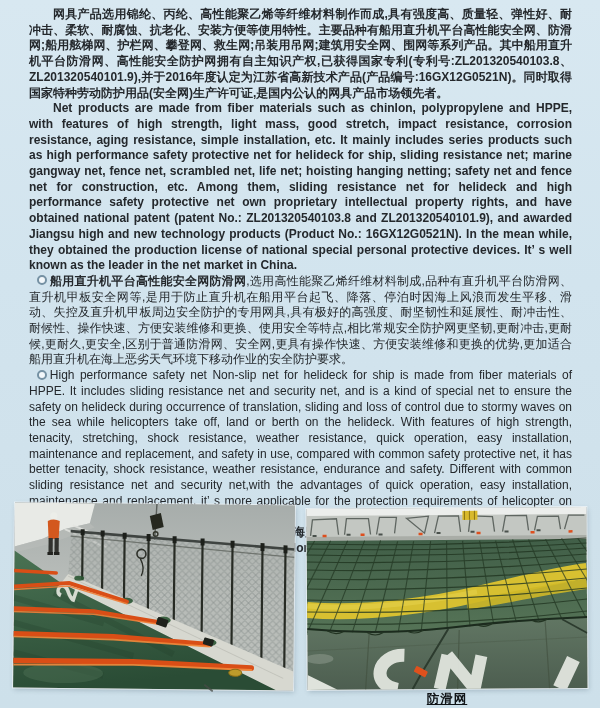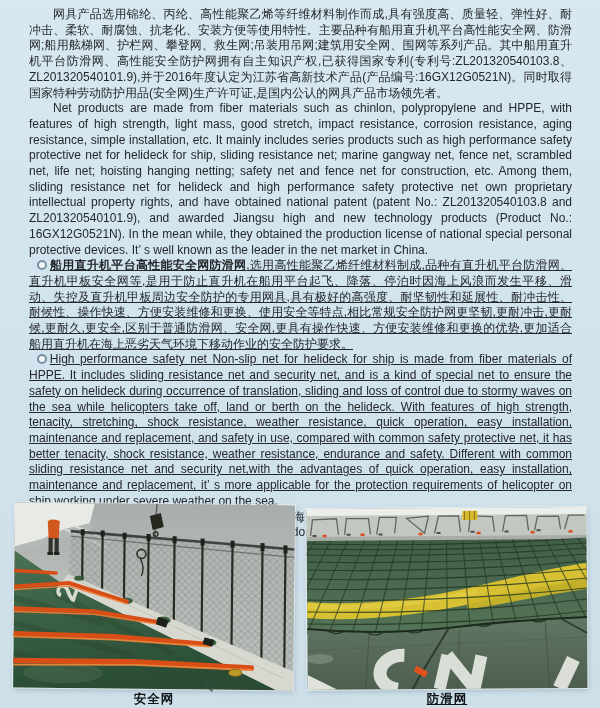--- a/index.html
+++ b/index.html
@@ -7,22 +7,22 @@
     position:relative;width:600px;height:708px;overflow:hidden;
     background:linear-gradient(180deg,#d8e8f1 0%,#d2e4ee 40%,#cfe1eb 75%,#cde0ea 100%);
     font-family:"Liberation Sans","DejaVu Sans",sans-serif;
   }
   .text-col{
     position:absolute;left:29px;top:7px;width:543px;
     font-size:12px;line-height:15.7px;color:#24282c;
     text-align:justify;text-justify:inter-ideograph;
   }
   .para{margin:0;}
-  .indent{text-indent:2em;}
-  .bulleted{text-indent:0.65em;text-decoration:underline;}
+  .indent{text-indent:2em;font-weight:bold;}
+  .bulleted{text-indent:0.65em;}
   .bullet{
     display:inline-block;width:6px;height:6px;border:2px solid #7591a3;
     border-radius:50%;background:#f2f7fa;margin-right:3px;vertical-align:-0.5px;
   }
   .lead{font-weight:bold;}
   .photo{
     position:absolute;margin:0;overflow:hidden;
     box-shadow:0 0 0 1px rgba(255,255,255,.55),1px 2px 5px rgba(58,80,96,.28);
     background:#aeb4b2;
   }
@@ -199,17 +199,16 @@
       <ellipse cx="12" cy="150" rx="14" ry="5" fill="#cfd4cc" opacity=".25"></ellipse>
       <g stroke="#e1e5de" fill="none" opacity=".95">
         <path d="M97,147 C70,146 62,176 90,181" stroke-width="13"></path>
         <path d="M132,181 L140,147 M140,147 L167,181 M167,181 L174,148" stroke-width="12"></path>
         <path d="M252,181 L266,152" stroke-width="14"></path>
       </g>
       <polygon points="0,166 30,181 0,181" fill="#dfe3dc"></polygon>
     </svg>
   </figure>
 
-  <div class="caption caption-left">安全网</div>
   <div class="caption caption-right">防滑网</div>
   <div class="pen-mark"></div>
 
 </div>
 
 </body></html>

